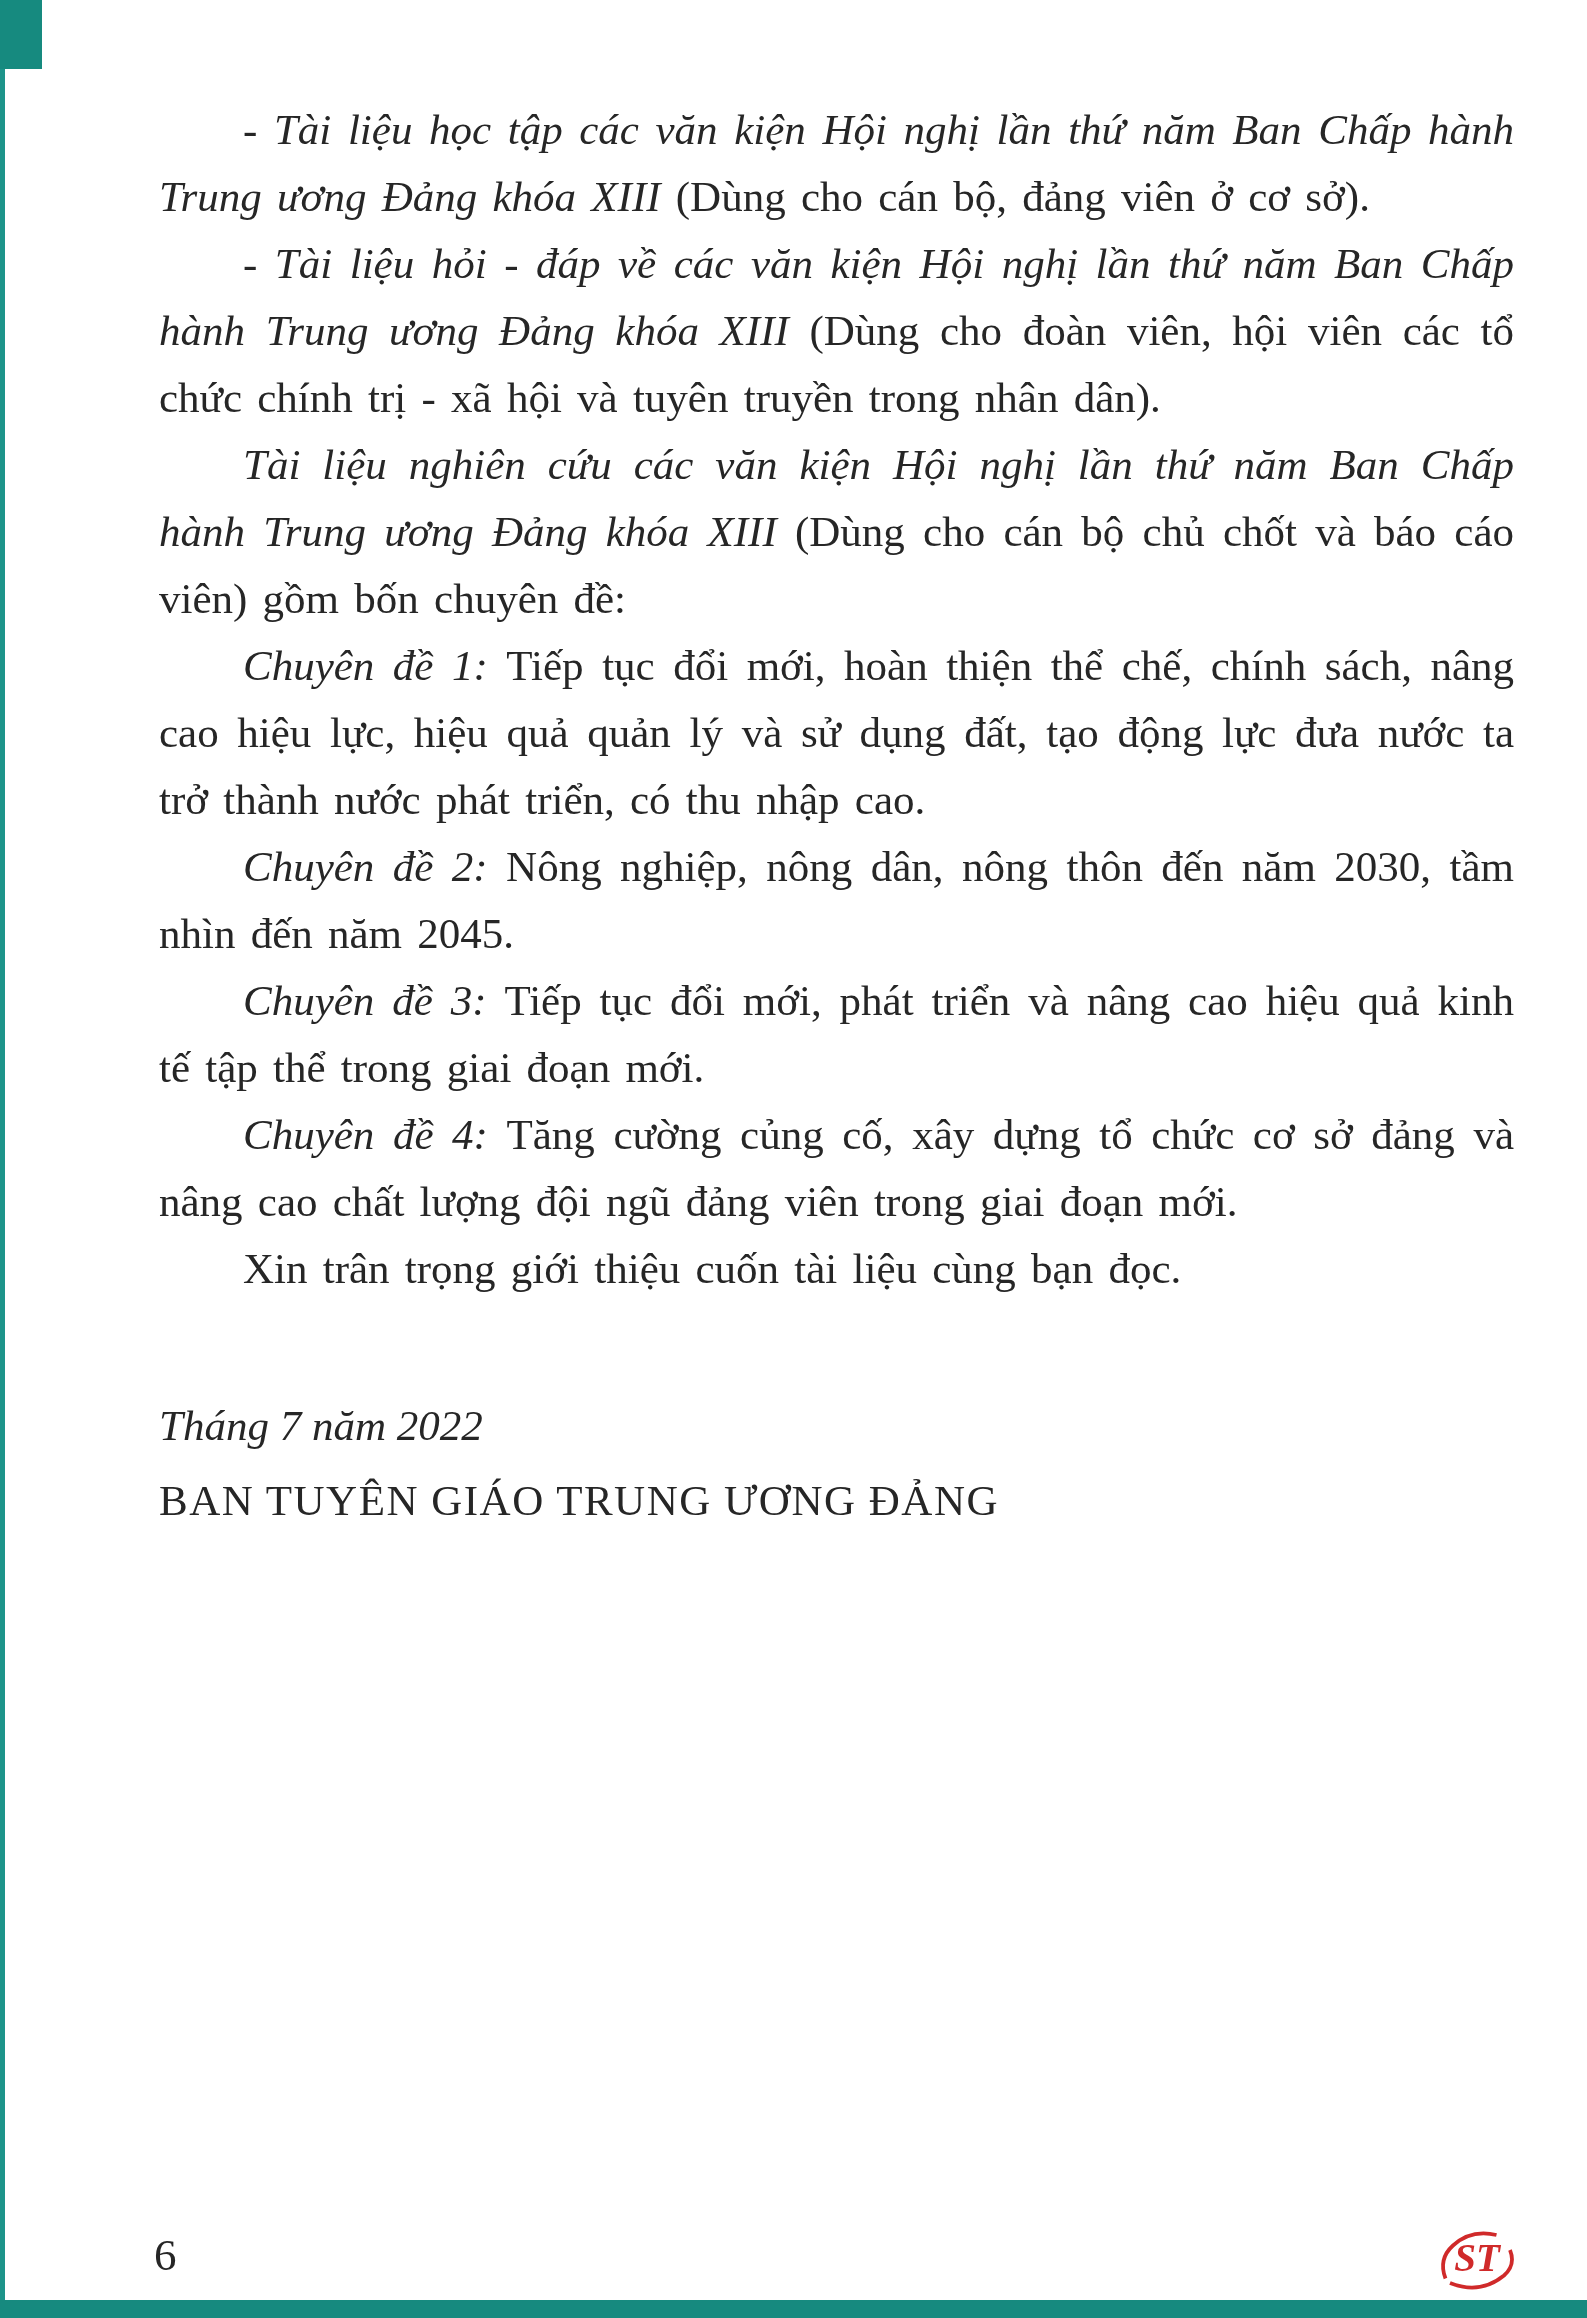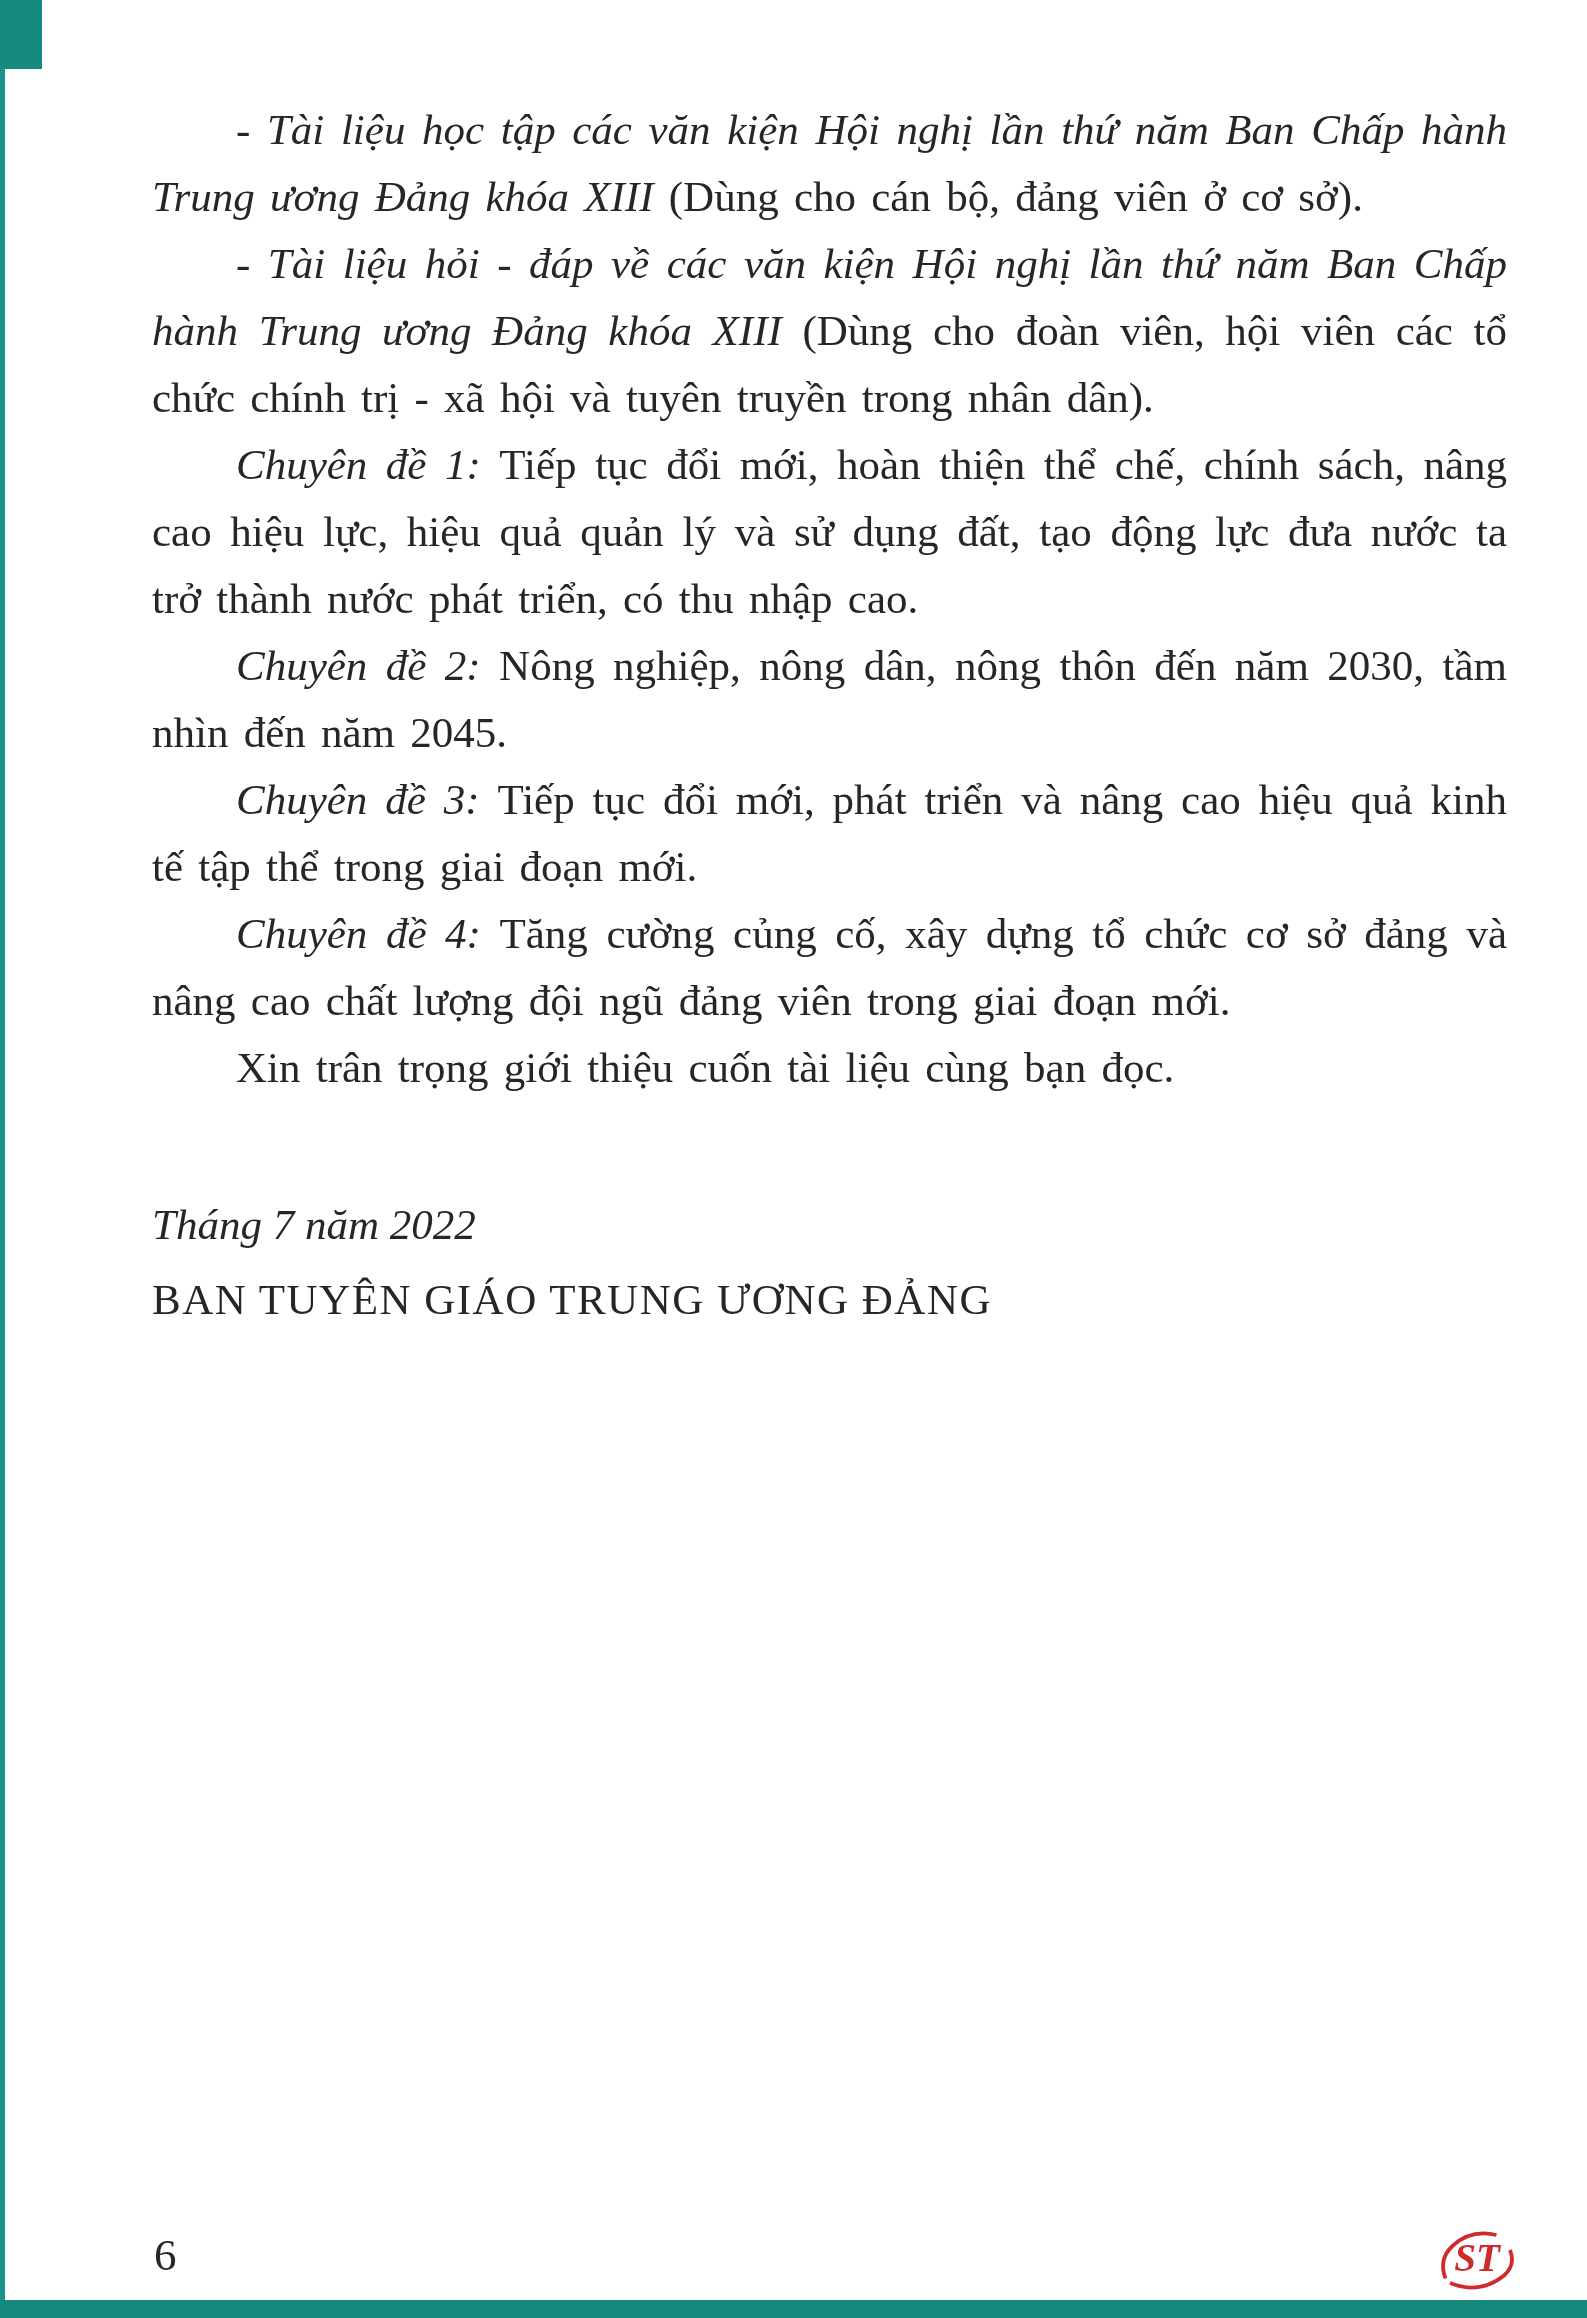--- a/index.html
+++ b/index.html
@@ -30,21 +30,21 @@
     background: #1d948a;
   }
   .edge-bottom {
     position: absolute;
     left: 0; bottom: 0;
     width: 100%; height: 19.5px;
     background: #168a7f;
   }
   .content {
     position: absolute;
-    left: 152px;
+    left: 159px;
     top: 96px;
     width: 1355px;
   }
   p.para {
     margin: 0;
     font-size: 43px;
     line-height: 67px;
     text-align: justify;
     text-indent: 84px;
     word-spacing: 4.5px;
@@ -90,20 +90,21 @@
 <div class="edge-left"></div>
 <div class="edge-bottom"></div>
 
 <main class="content">
 
   <p class="para"><span class="it">- Tài liệu học tập các văn kiện Hội nghị lần thứ năm Ban Chấp hành Trung ương Đảng khóa XIII </span><span>(Dùng cho cán bộ, đảng viên ở cơ sở).</span></p>
 
   <p class="para"><span class="it">- Tài liệu hỏi - đáp về các văn kiện Hội nghị lần thứ năm Ban Chấp hành Trung ương Đảng khóa XIII </span><span>(Dùng cho đoàn viên, hội viên các tổ chức chính trị - xã hội và tuyên truyền trong nhân dân).</span></p>
 
 
+  <p class="para"><span class="it">Tài liệu nghiên cứu các văn kiện Hội nghị lần thứ năm Ban Chấp hành Trung ương Đảng khóa XIII </span><span>(Dùng cho cán bộ chủ chốt và báo cáo viên) gồm bốn chuyên đề:</span></p>
 
   <p class="para"><span class="it">Chuyên đề 1: </span><span>Tiếp tục đổi mới, hoàn thiện thể chế, chính sách, nâng cao hiệu lực, hiệu quả quản lý và sử dụng đất, tạo động lực đưa nước ta trở thành nước phát triển, có thu nhập cao.</span></p>
 
   <p class="para"><span class="it">Chuyên đề 2: </span><span>Nông nghiệp, nông dân, nông thôn đến năm 2030, tầm nhìn đến năm 2045.</span></p>
 
   <p class="para"><span class="it">Chuyên đề 3: </span><span>Tiếp tục đổi mới, phát triển và nâng cao hiệu quả kinh tế tập thể trong giai đoạn mới.</span></p>
 
   <p class="para"><span class="it">Chuyên đề 4: </span><span>Tăng cường củng cố, xây dựng tổ chức cơ sở đảng và nâng cao chất lượng đội ngũ đảng viên trong giai đoạn mới.</span></p>
 
   <p class="para"><span>Xin trân trọng giới thiệu cuốn tài liệu cùng bạn đọc.</span></p>

